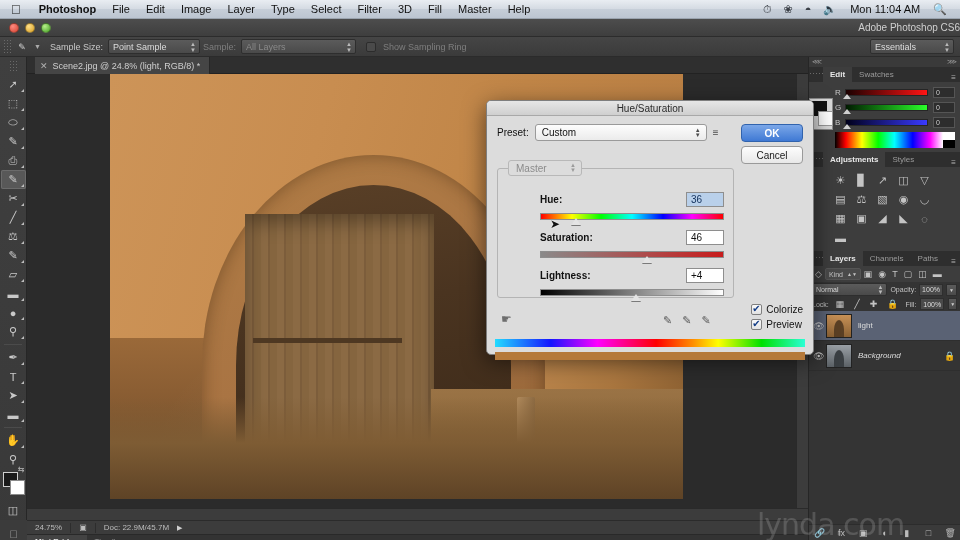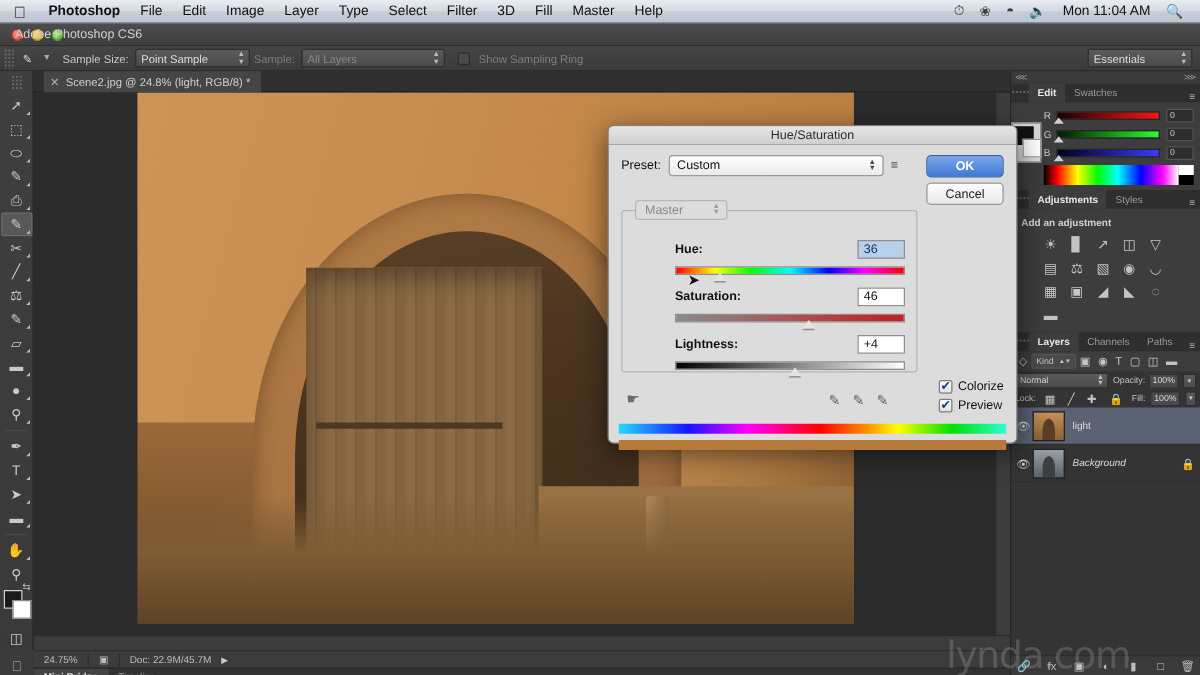--- a/index.html
+++ b/index.html
@@ -32,21 +32,21 @@
     background: linear-gradient(to bottom,#4d4d4d,#3e3e3e);
     border-bottom: 1px solid #2c2c2c;
     display: flex; align-items: center;
   }
   .traffic { display: flex; gap: 6px; padding-left: 9px; }
   .dot { width: 10px; height: 10px; border-radius: 50%; border: 1px solid rgba(0,0,0,.35); }
   .dot.r { background: radial-gradient(circle at 35% 30%, #ff8a80, #d64431); }
   .dot.y { background: radial-gradient(circle at 35% 30%, #ffe08a, #d9a022); }
   .dot.g { background: radial-gradient(circle at 35% 30%, #b6f08a, #45a024); }
   .titlebar .apptitle {
-    position: absolute; left: 12px; right: 0; text-align: left;
+    position: absolute; left: 0; right: 0; text-align: right;
     font-size: 10px; color: #cfcfcf;
   }
 
   
   .optbar {
     position: absolute; left: 0; top: 18px; width: 960px; height: 20px;
     background: linear-gradient(to bottom,#454545,#3b3b3b);
     border-bottom: 1px solid #2b2b2b;
     display: flex; align-items: center; font-size: 9px; color: #c8c8c8;
   }
@@ -511,21 +511,20 @@
         </div>
       </div>
 
       <div class="pnl-tabs">
         <span class="pnl-grip"></span>
         <span class="pnl-tab active">Adjustments</span>
         <span class="pnl-tab">Styles</span>
         <span class="pnl-menu">≡</span>
       </div>
       <div class="pnl-body">
-        <div class="adj-title">Add an adjustment</div>
         <div class="adj-grid">
           <span class="adj-ico">☀</span>
           <span class="adj-ico">▊</span>
           <span class="adj-ico">↗</span>
           <span class="adj-ico">◫</span>
           <span class="adj-ico">▽</span>
           <span class="adj-ico">▤</span>
           <span class="adj-ico">⚖</span>
           <span class="adj-ico">▧</span>
           <span class="adj-ico">◉</span>

